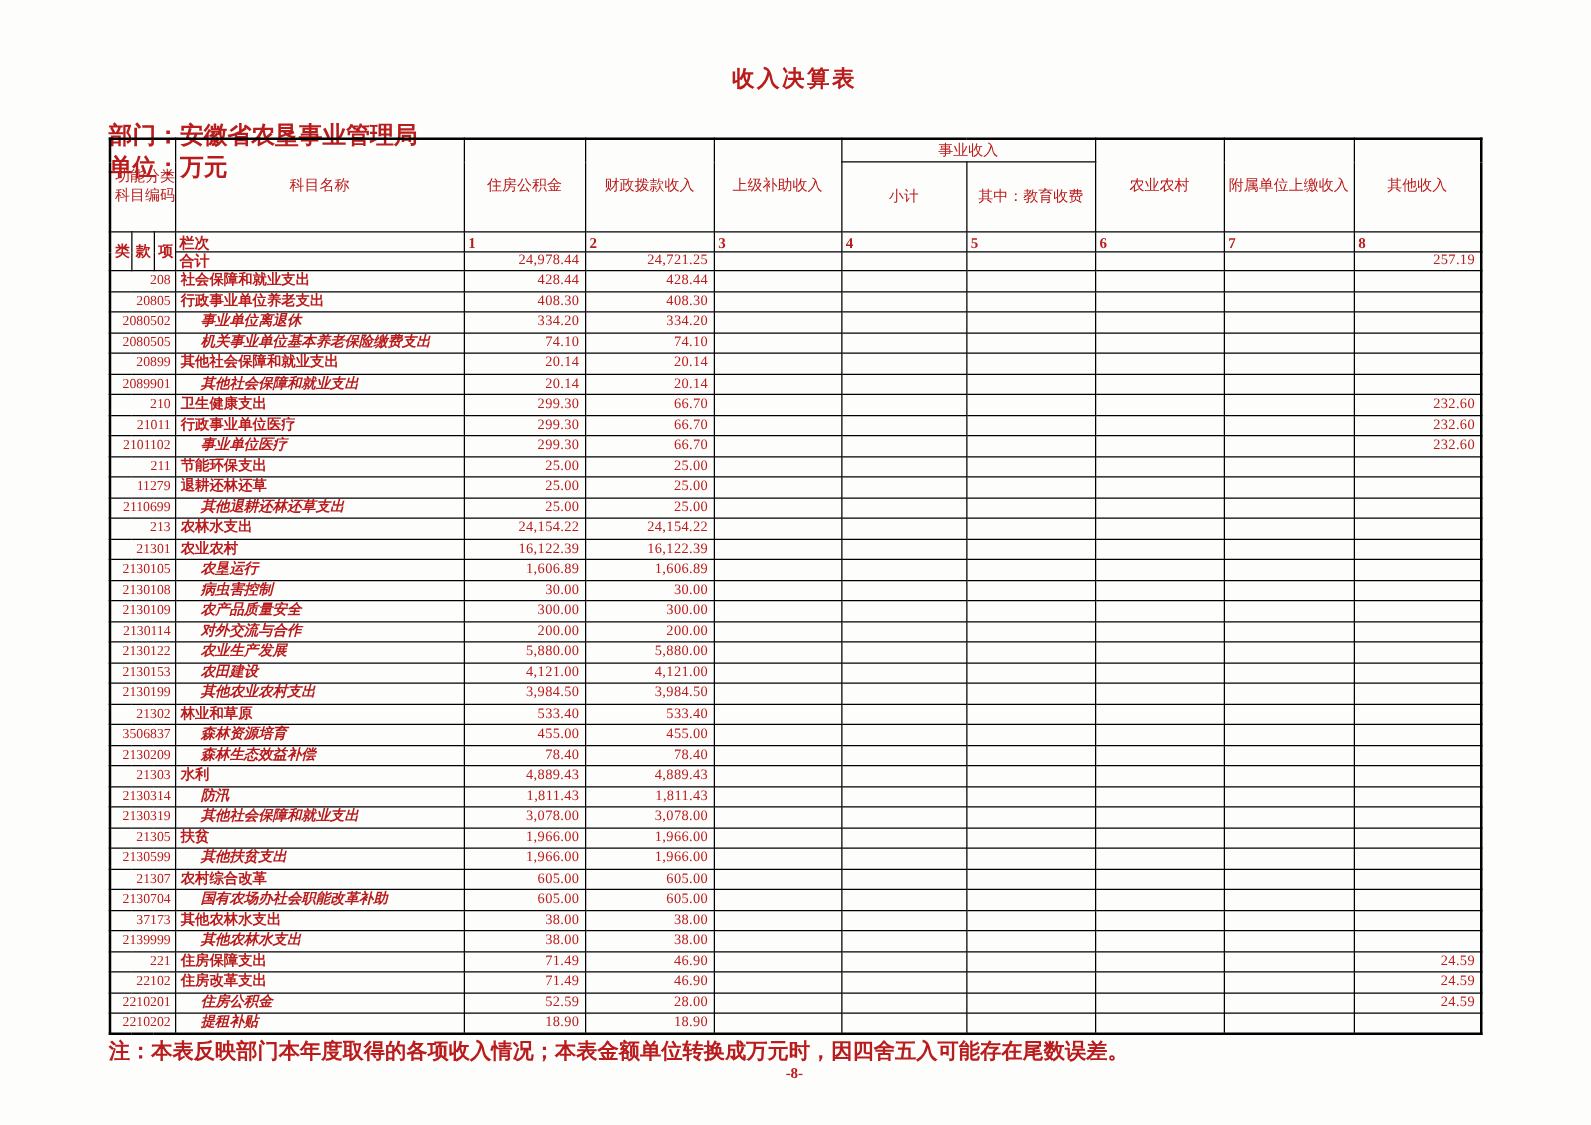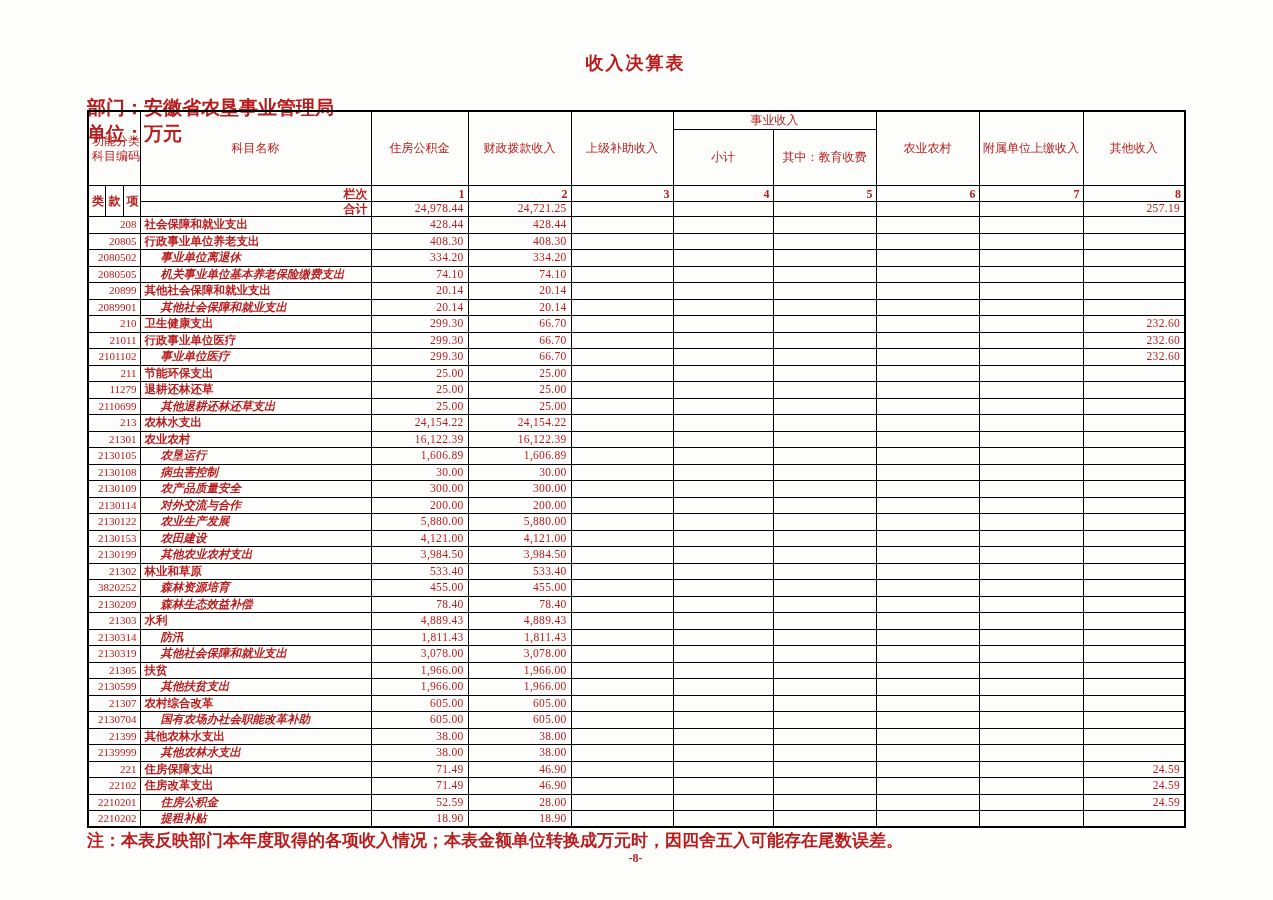--- a/index.html
+++ b/index.html
@@ -32,21 +32,21 @@
   }
   .fin thead th { font-size: 12px; font-weight: normal; text-align: center; }
   .fin thead tr.h1 { height: 16px; }
   .fin thead tr.h2 { height: 56px; }
   .fin thead .codehead div { line-height: 1.25; }
   .fin tr.lanci-row { height: 16px; }
   .fin tr.total-row { height: 15px; }
   .fin tr.data-row { height: 16.5px; }
   .fin td { font-size: 11.5px; line-height: 1; }
   .fin td.ccell { text-align: center; font-weight: bold; font-size: 12px; }
-  .fin td.center { text-align: right; font-weight: bold; font-size: 12px; }
+  .fin td.center { text-align: left; font-weight: bold; font-size: 12px; }
   .fin td.num { text-align: right; padding-right: 4px; font-size: 11.5px; letter-spacing: 0.3px; }
   .fin td.code { text-align: right; padding-left: 2px; font-size: 11px; }
   .fin td.name { text-align: left; padding-left: 4px; font-weight: bold; font-size: 11.5px; }
   .fin td.name.indent { padding-left: 20px; font-style: italic; }
   .note {
     position: absolute; top: 829px; left: 87px; width: 1150px;
     font-size: 17px; font-weight: bold;
   }
   .page-num {
     position: absolute; top: 851px; left: 87px; width: 1097px;
@@ -384,21 +384,21 @@
           <td class="num">533.40</td>
           <td class="num">533.40</td>
           <td class="num"></td>
           <td class="num"></td>
           <td class="num"></td>
           <td class="num"></td>
           <td class="num"></td>
           <td class="num"></td>
         </tr>
         <tr class="data-row">
-          <td colspan="3" class="code">3820252</td>
+          <td colspan="3" class="code">3506837</td>
           <td class="name indent">森林资源培育</td>
           <td class="num">455.00</td>
           <td class="num">455.00</td>
           <td class="num"></td>
           <td class="num"></td>
           <td class="num"></td>
           <td class="num"></td>
           <td class="num"></td>
           <td class="num"></td>
         </tr>
@@ -492,21 +492,21 @@
           <td class="num">605.00</td>
           <td class="num">605.00</td>
           <td class="num"></td>
           <td class="num"></td>
           <td class="num"></td>
           <td class="num"></td>
           <td class="num"></td>
           <td class="num"></td>
         </tr>
         <tr class="data-row">
-          <td colspan="3" class="code">21399</td>
+          <td colspan="3" class="code">37173</td>
           <td class="name">其他农林水支出</td>
           <td class="num">38.00</td>
           <td class="num">38.00</td>
           <td class="num"></td>
           <td class="num"></td>
           <td class="num"></td>
           <td class="num"></td>
           <td class="num"></td>
           <td class="num"></td>
         </tr>

